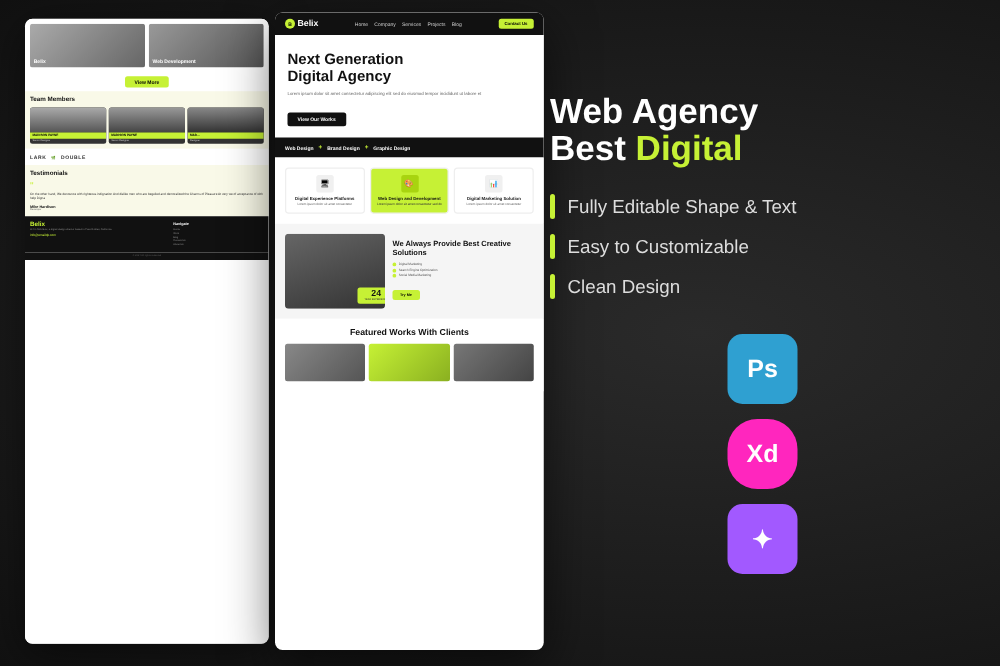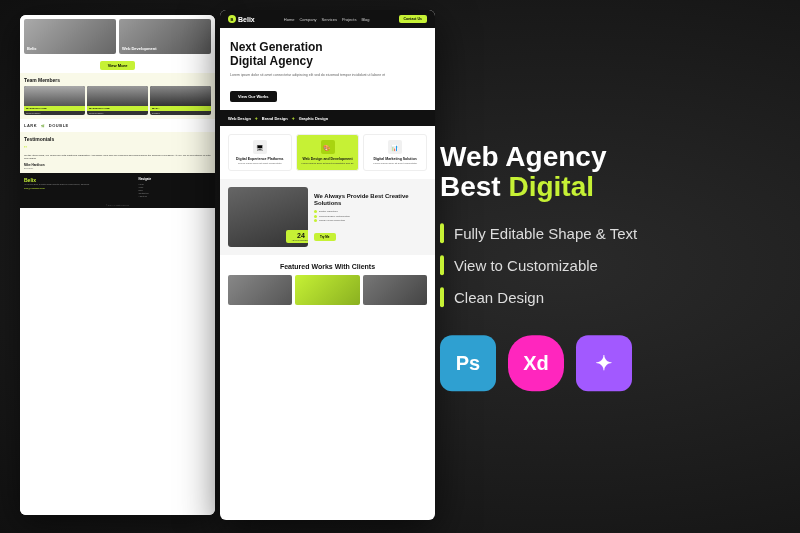--- a/index.html
+++ b/index.html
@@ -494,20 +494,21 @@
       background: #c6f135;
       border-radius: 2px;
       flex-shrink: 0;
     }
 
     
     .tools-row {
       display: flex;
       gap: 12px;
       align-items: center;
+      flex-direction: column;
     }
     .tool-badge {
       width: 56px;
       height: 56px;
       border-radius: 12px;
       display: flex;
       align-items: center;
       justify-content: center;
       font-size: 20px;
       font-weight: 900;
@@ -702,21 +703,21 @@
     <span>Best</span> <span class="highlight">Digital</span>
   </div>
 
   <ul class="feature-list">
     <li>
       <div class="check-bar"></div>
       <span>Fully Editable Shape &amp; Text</span>
     </li>
     <li>
       <div class="check-bar"></div>
-      <span>View to Customizable</span>
+      <span>Easy to Customizable</span>
     </li>
     <li>
       <div class="check-bar"></div>
       <span>Clean Design</span>
     </li>
   </ul>
 
   <div class="tools-row">
     <div class="tool-wrapper">
       <div class="tool-badge tool-ps">

